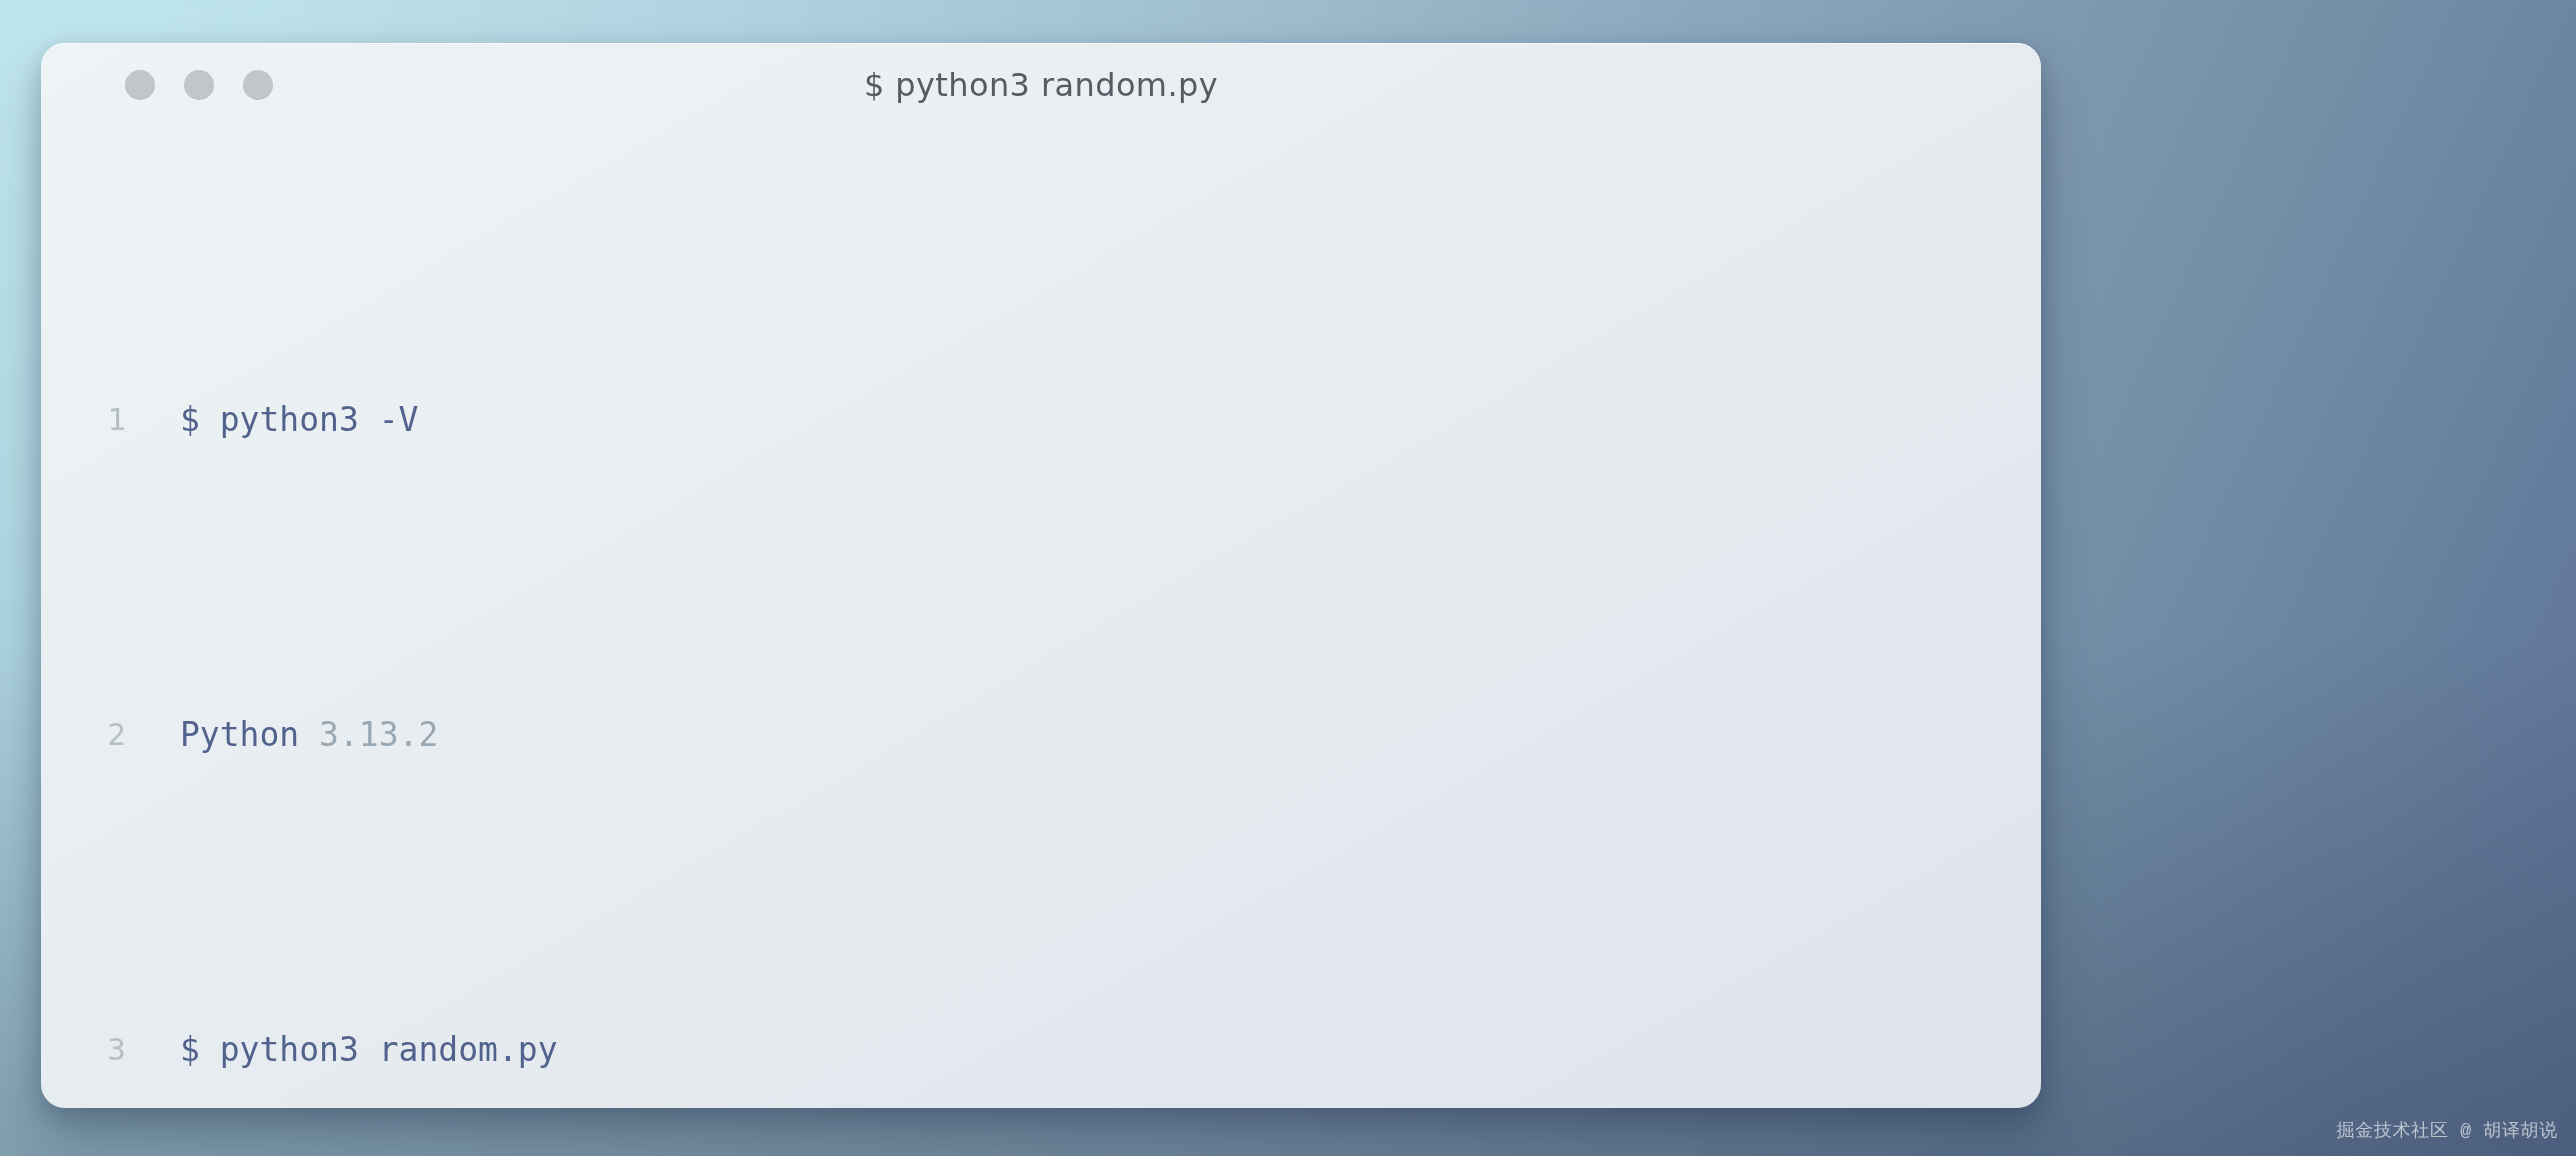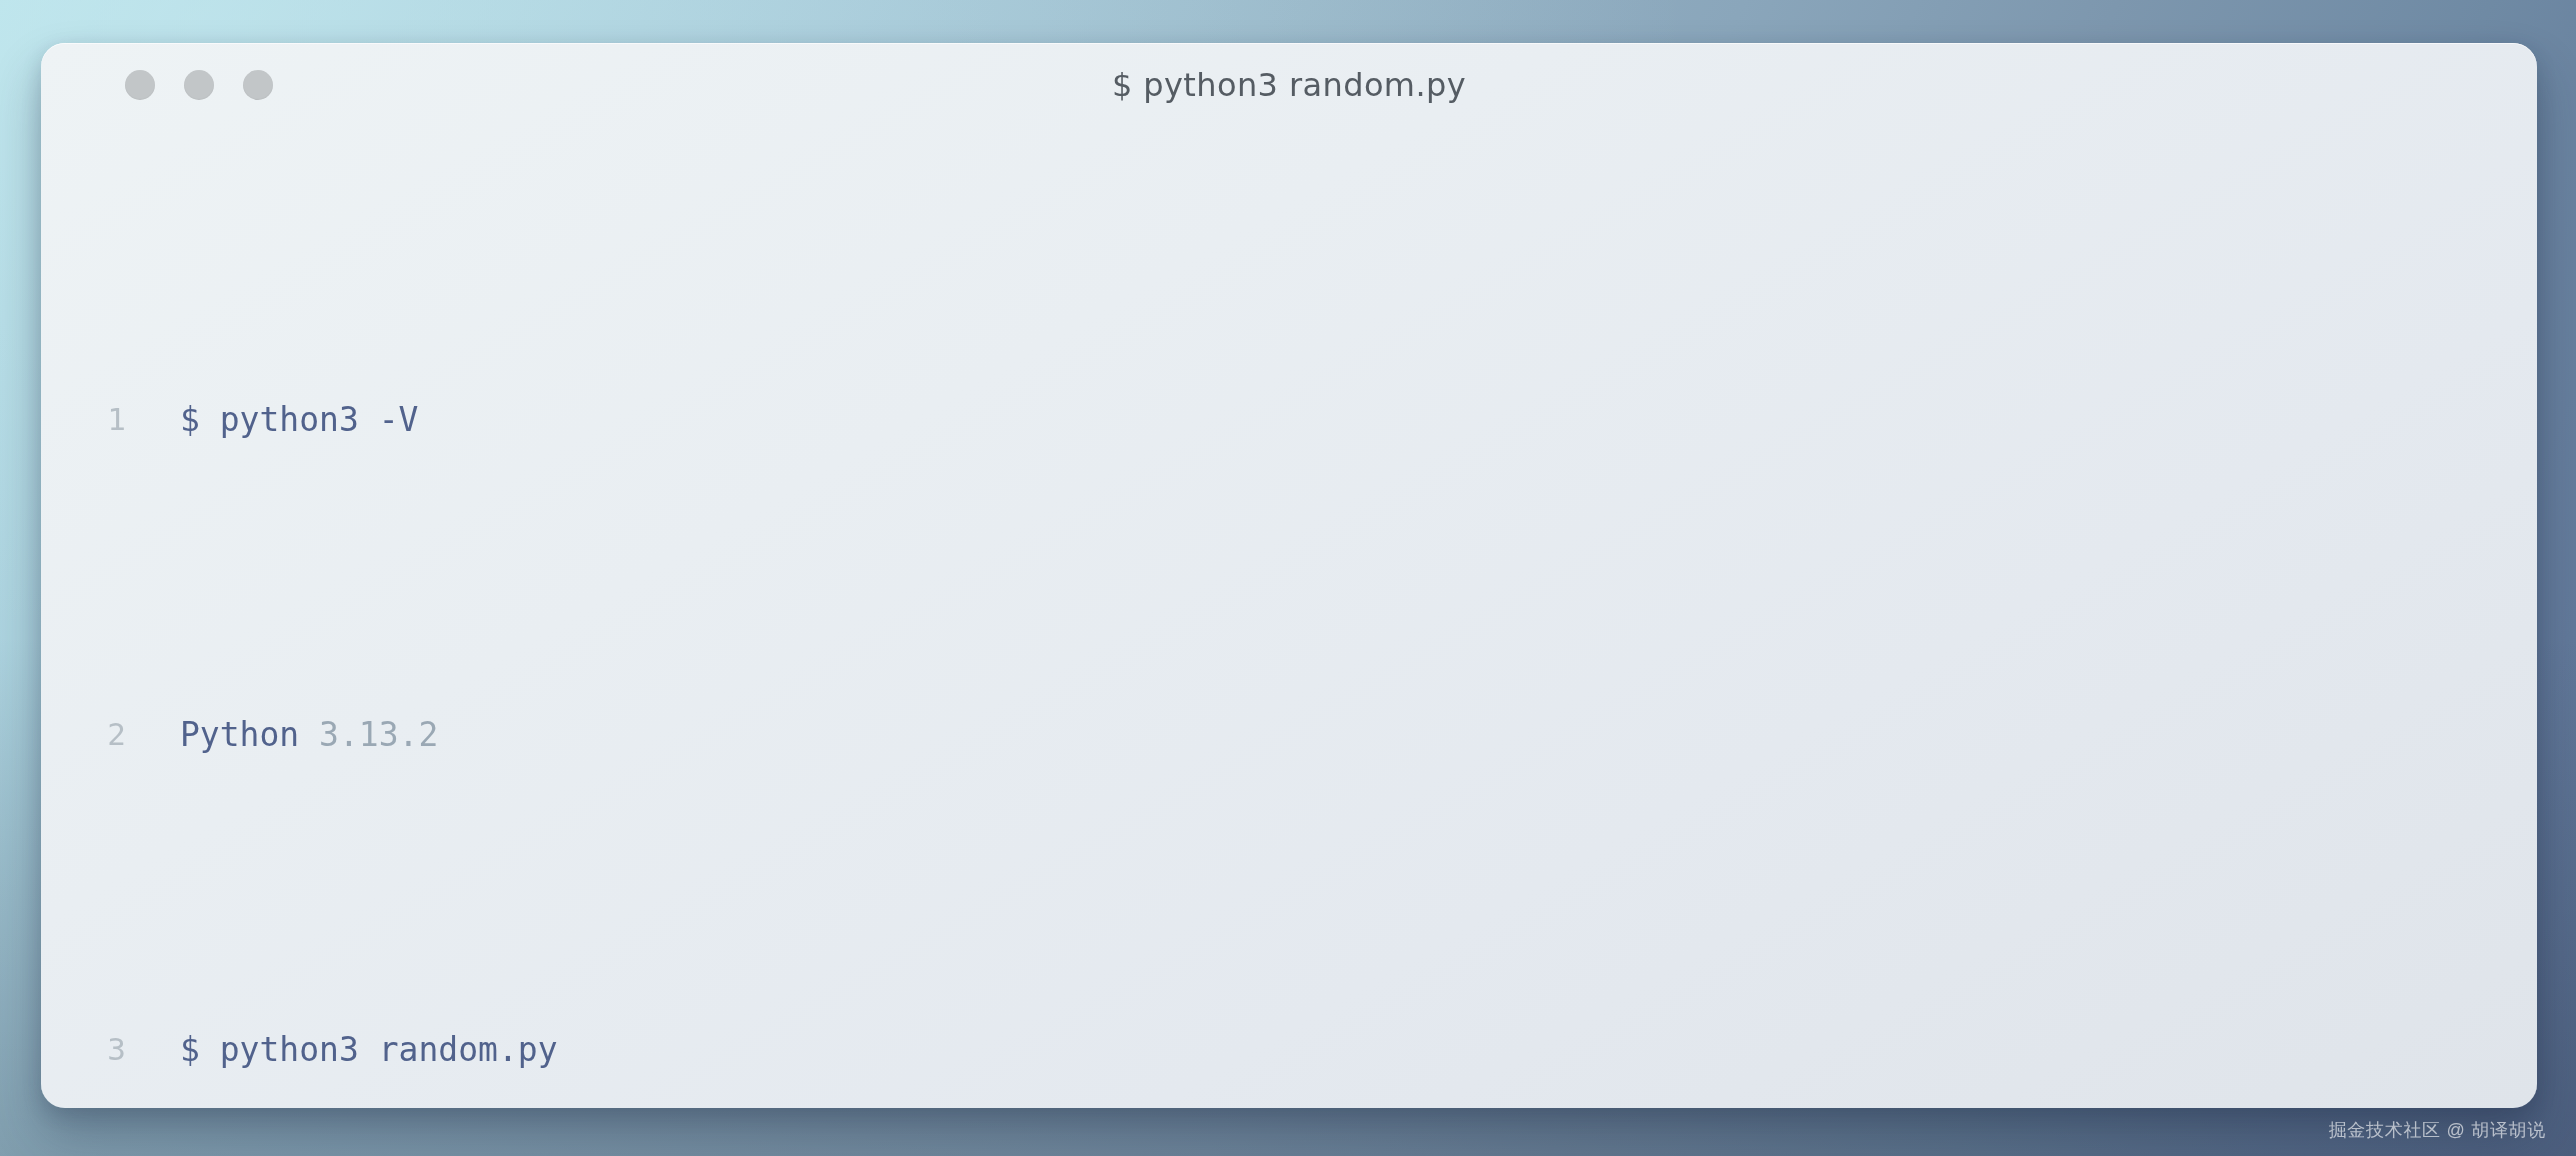--- a/index.html
+++ b/index.html
@@ -32,21 +32,21 @@
     background: radial-gradient(120% 110% at 8% 2%, rgba(200,236,242,.55) 0%, rgba(200,236,242,0) 48%),
                 linear-gradient(180deg, rgba(40,55,80,0) 55%, rgba(40,52,74,.30) 100%);
     pointer-events:none;
   }
 
   
   .window {
     position: absolute;
     left: 41px;
     top: 43px;
-    width: 2496px;
+    width: 2000px;
     height: 1065px;
     border-radius: 24px;
     background: linear-gradient(150deg, #eef3f5 0%, #e9eef2 35%, #e4e9ef 68%, #dfe4ea 100%);
     box-shadow:
       0 28px 49px rgba(25,40,65,.30),
       0 7px 19.6px rgba(25,40,65,.18),
       inset 0 0.7px 0 rgba(255,255,255,.85);
     overflow: hidden;
   }
 
@@ -104,23 +104,23 @@
     user-select: none;
   }
 
   .src { flex: 1 1 auto; white-space: pre; margin-left: 20px; }
   .c-num     { color: #9aa8b4; }
   .c-kw      { color: #51628c; }
 
   
   .watermark {
     position: absolute;
-    right: 30px;
+    right: 18px;
     bottom: 14px;
-    font-family: Liberation Sans, sans-serif;
+    font-family: Liberation Mono, monospace;
     font-size: 18px;
     color: rgba(255,255,255,.62);
     letter-spacing: 0.7px;
     white-space: nowrap;
   }
 </style>
 </head>
 <body>
 
 <div class="bg-wash"></div>

